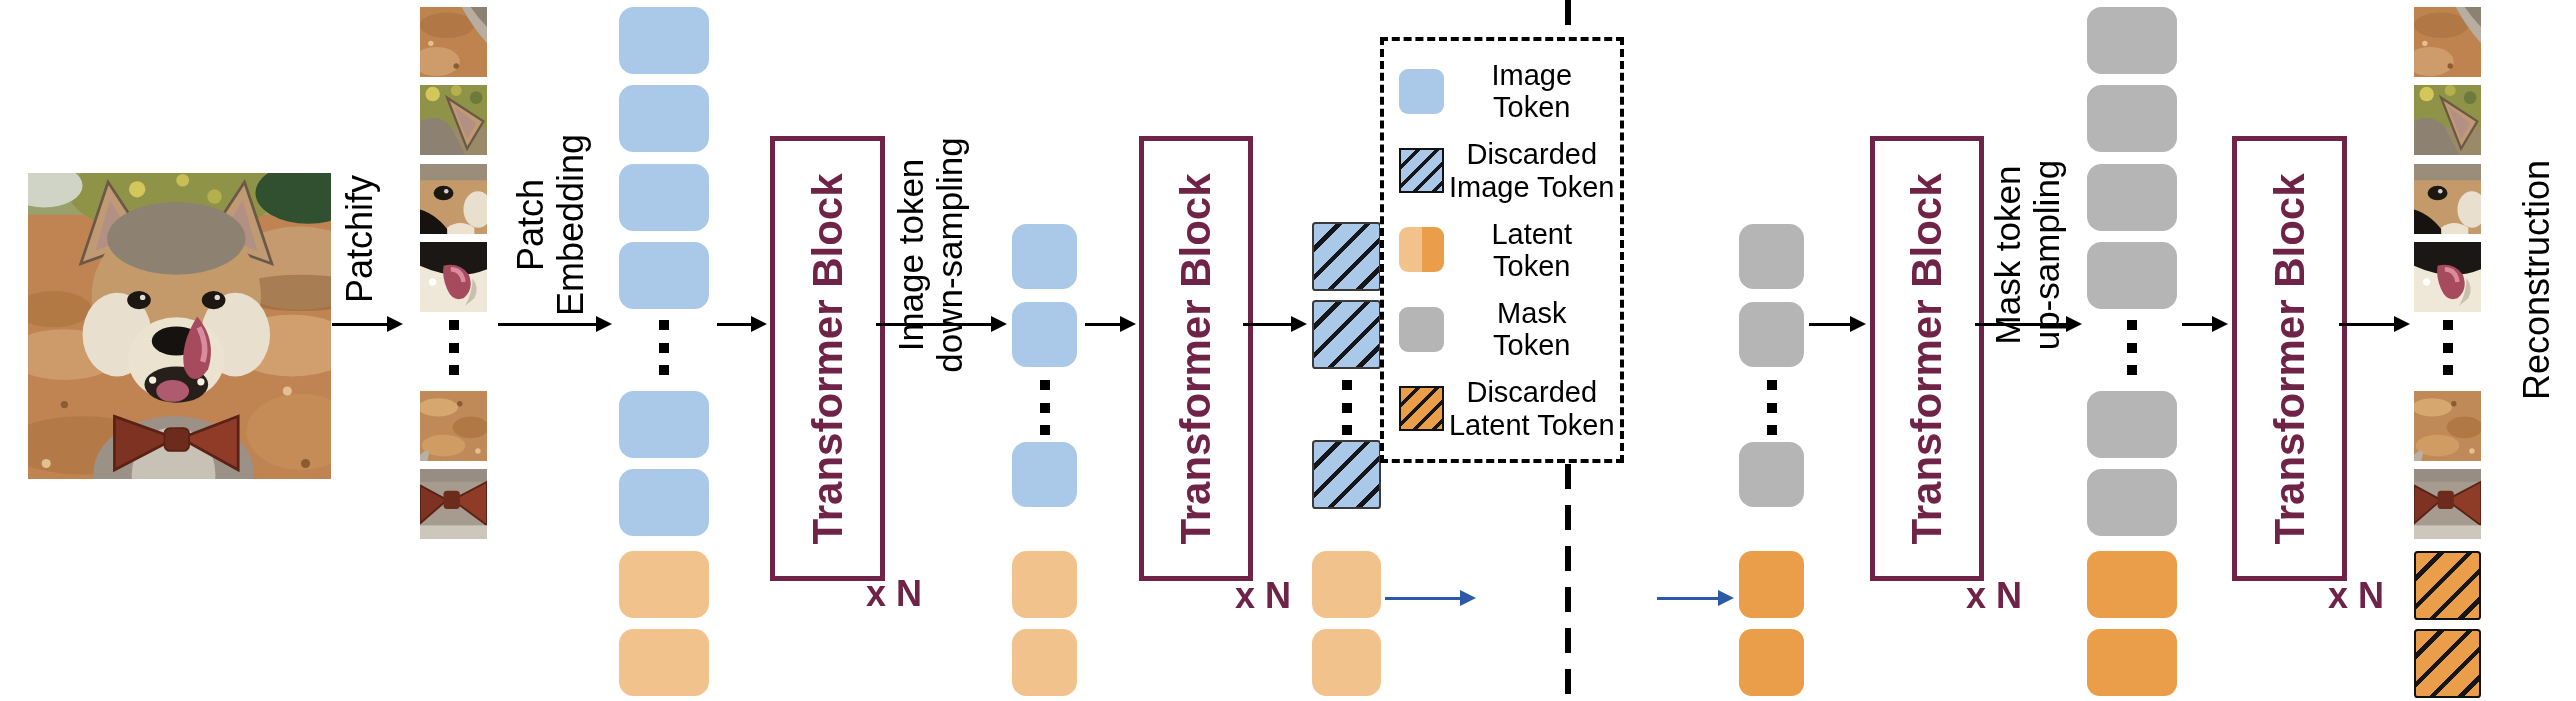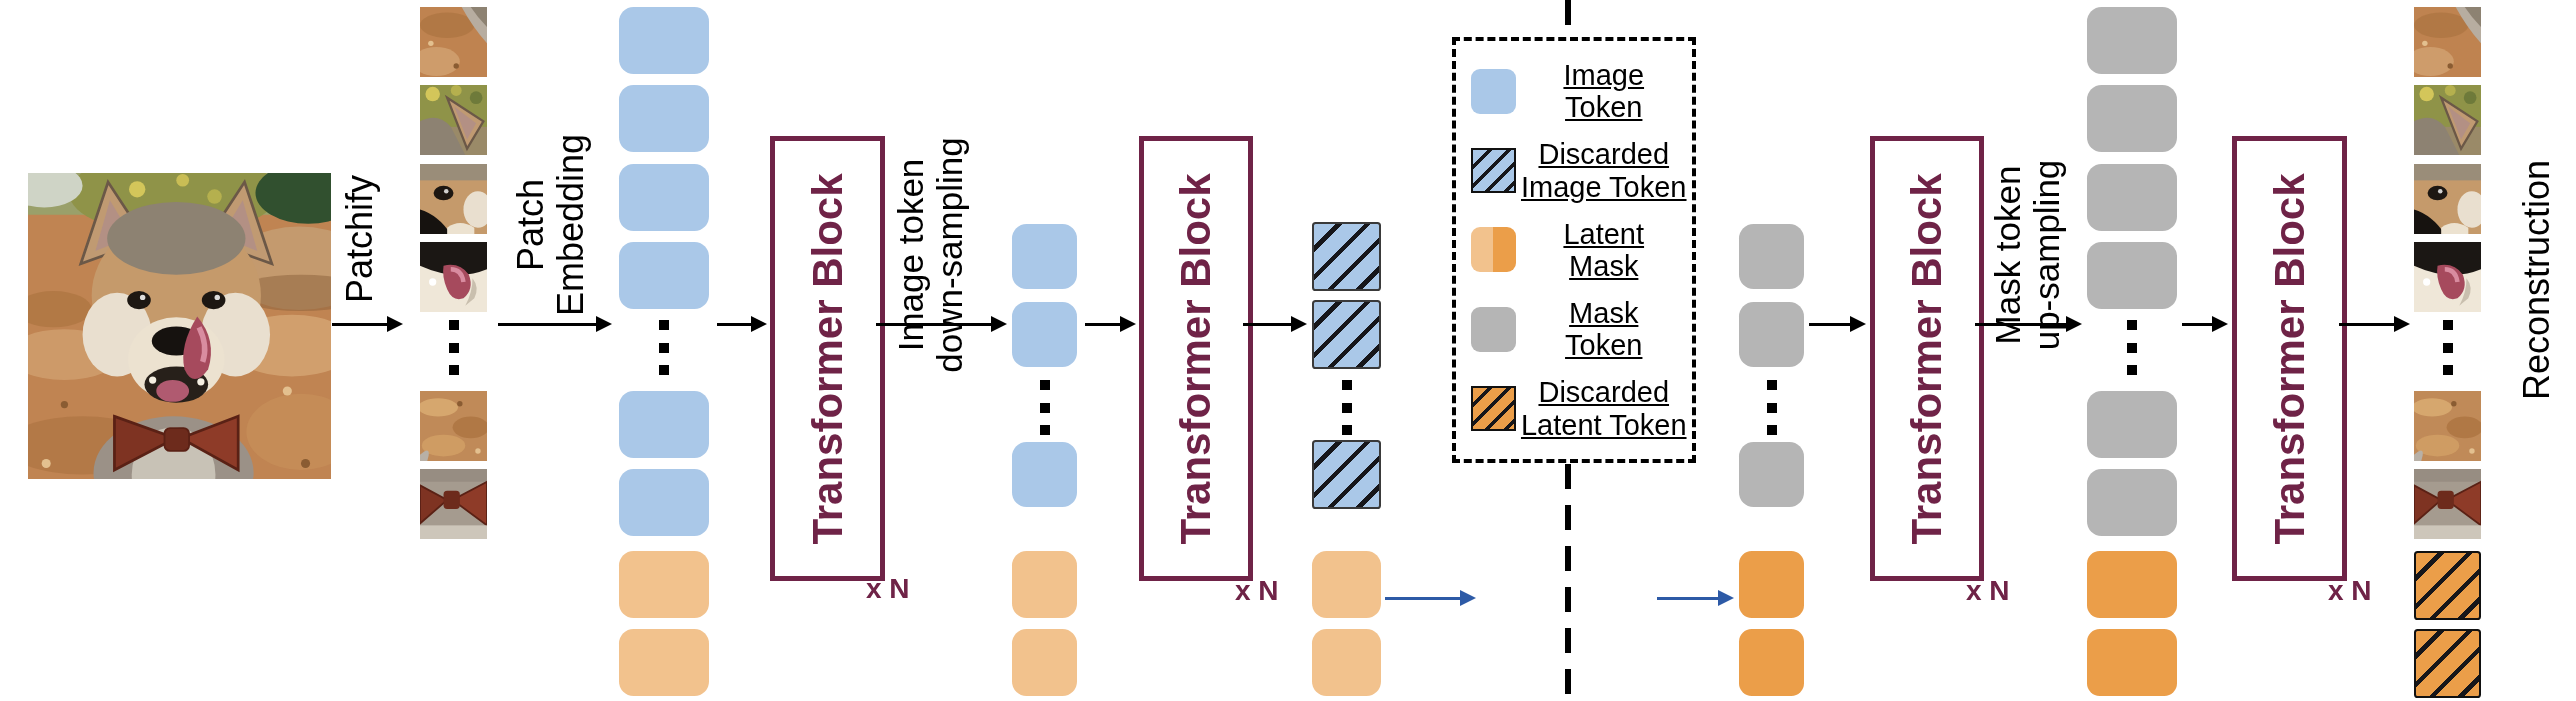--- a/index.html
+++ b/index.html
@@ -9,21 +9,21 @@
   
   .sect-title{position:absolute;transform:translate(-50%,-50%);font-size:52px;letter-spacing:0.9px;white-space:nowrap;}
   .sect-title .sym{font-family:"DejaVu Serif","DejaVu Sans",serif;font-style:italic;font-weight:bold;font-size:55px;margin-left:9px;}
   
   .vlabel{position:absolute;width:400px;transform:translate(-50%,-50%) rotate(-90deg);
           text-align:center;white-space:pre-line;font-size:36px;line-height:1.1;}
   
   .tblock{position:absolute;border:5.5px solid var(--transformer);background:#fff;}
   .tblock .tlabel{position:absolute;left:50%;top:50%;width:418px;transform:translate(-50%,-50%) rotate(-90deg);
           text-align:center;font-size:42px;font-weight:600;color:var(--transformer);white-space:nowrap;}
-  .xn{position:absolute;font-size:28px;font-weight:bold;color:var(--transformer);white-space:nowrap;}
+  .xn{position:absolute;font-size:36px;font-weight:bold;color:var(--transformer);white-space:nowrap;}
   
   .cell{position:absolute;box-sizing:border-box;}
   .tok-image{background:var(--image-token);border-radius:14.5px;}
   .tok-latent-enc{background:var(--latent-token-encoder);border-radius:14.5px;}
   .tok-latent-dec{background:var(--latent-token-decoder);border-radius:12.7px;}
   .tok-mask{background:var(--mask-token);border-radius:14.5px;}
   .tok-disc-image{background-color:var(--image-token);border:2.7px solid #3a3a3a;border-radius:3.6px;
       background-image:repeating-linear-gradient(135deg,transparent 0 15.5px,#16161a 15.5px 20px);}
   .tok-disc-latent{background-color:var(--latent-token-decoder);border:2.7px solid #111;border-radius:3.6px;
       background-image:repeating-linear-gradient(135deg,transparent 0 15.5px,#16161a 15.5px 20px);}
@@ -33,22 +33,22 @@
   .dots i{display:block;width:10px;height:10px;background:#000;}
   
   .arrow{position:absolute;height:2.7px;background:#000;}
   .arrow b{position:absolute;right:-15.5px;top:-7.3px;width:0;height:0;border-left:16.4px solid #000;
            border-top:8.2px solid transparent;border-bottom:8.2px solid transparent;}
   .arrow.blue{background:var(--arrow-blue);height:3.2px;}
   .arrow.blue b{border-left-color:var(--arrow-blue);}
   
   .vdash{position:absolute;width:5.5px;background:repeating-linear-gradient(#000 0 24.6px,transparent 24.6px 41px);z-index:1;}
   
-  .legend{position:absolute;left:1452px;top:37px;width:244px;height:426px;box-sizing:border-box;
-          border:4.5px dashed #000;background:#fff;z-index:2;display:flex;flex-direction:column;justify-content:space-evenly;padding:3.6px 0;text-decoration:underline;}
+  .legend{position:absolute;left:1380px;top:37px;width:244px;height:426px;box-sizing:border-box;
+          border:4.5px dashed #000;background:#fff;z-index:2;display:flex;flex-direction:column;justify-content:space-evenly;padding:3.6px 0;}
   .lrow{display:flex;align-items:center;}
   .lsw{flex:0 0 auto;width:45px;height:45px;margin-left:14.5px;box-sizing:border-box;}
   .ltext{flex:1;text-align:center;font-size:29px;line-height:1.12;white-space:pre-line;}
   .sw-image{background:var(--image-token);border-radius:9px;}
   .sw-disc-image{background-color:var(--image-token);border:2.7px solid #111;
       background-image:repeating-linear-gradient(135deg,transparent 0 10px,#16161a 10px 13.6px);}
   .sw-latent-split{background:linear-gradient(90deg,var(--latent-token-encoder) 0 50%,var(--latent-token-decoder) 50% 100%);border-radius:9px;}
   .sw-mask{background:var(--mask-token);border-radius:9px;}
   .sw-disc-latent{background-color:var(--latent-token-decoder);border:2.7px solid #111;
       background-image:repeating-linear-gradient(135deg,transparent 0 10px,#16161a 10px 13.6px);}
@@ -155,21 +155,21 @@
 Token</span>
       </div>
       <div class="lrow">
         <span class="lsw sw-disc-image"></span>
         <span class="ltext">Discarded
 Image Token</span>
       </div>
       <div class="lrow">
         <span class="lsw sw-latent-split"></span>
         <span class="ltext">Latent
-Mask</span>
+Token</span>
       </div>
       <div class="lrow">
         <span class="lsw sw-mask"></span>
         <span class="ltext">Mask
 Token</span>
       </div>
       <div class="lrow">
         <span class="lsw sw-disc-latent"></span>
         <span class="ltext">Discarded
 Latent Token</span>

